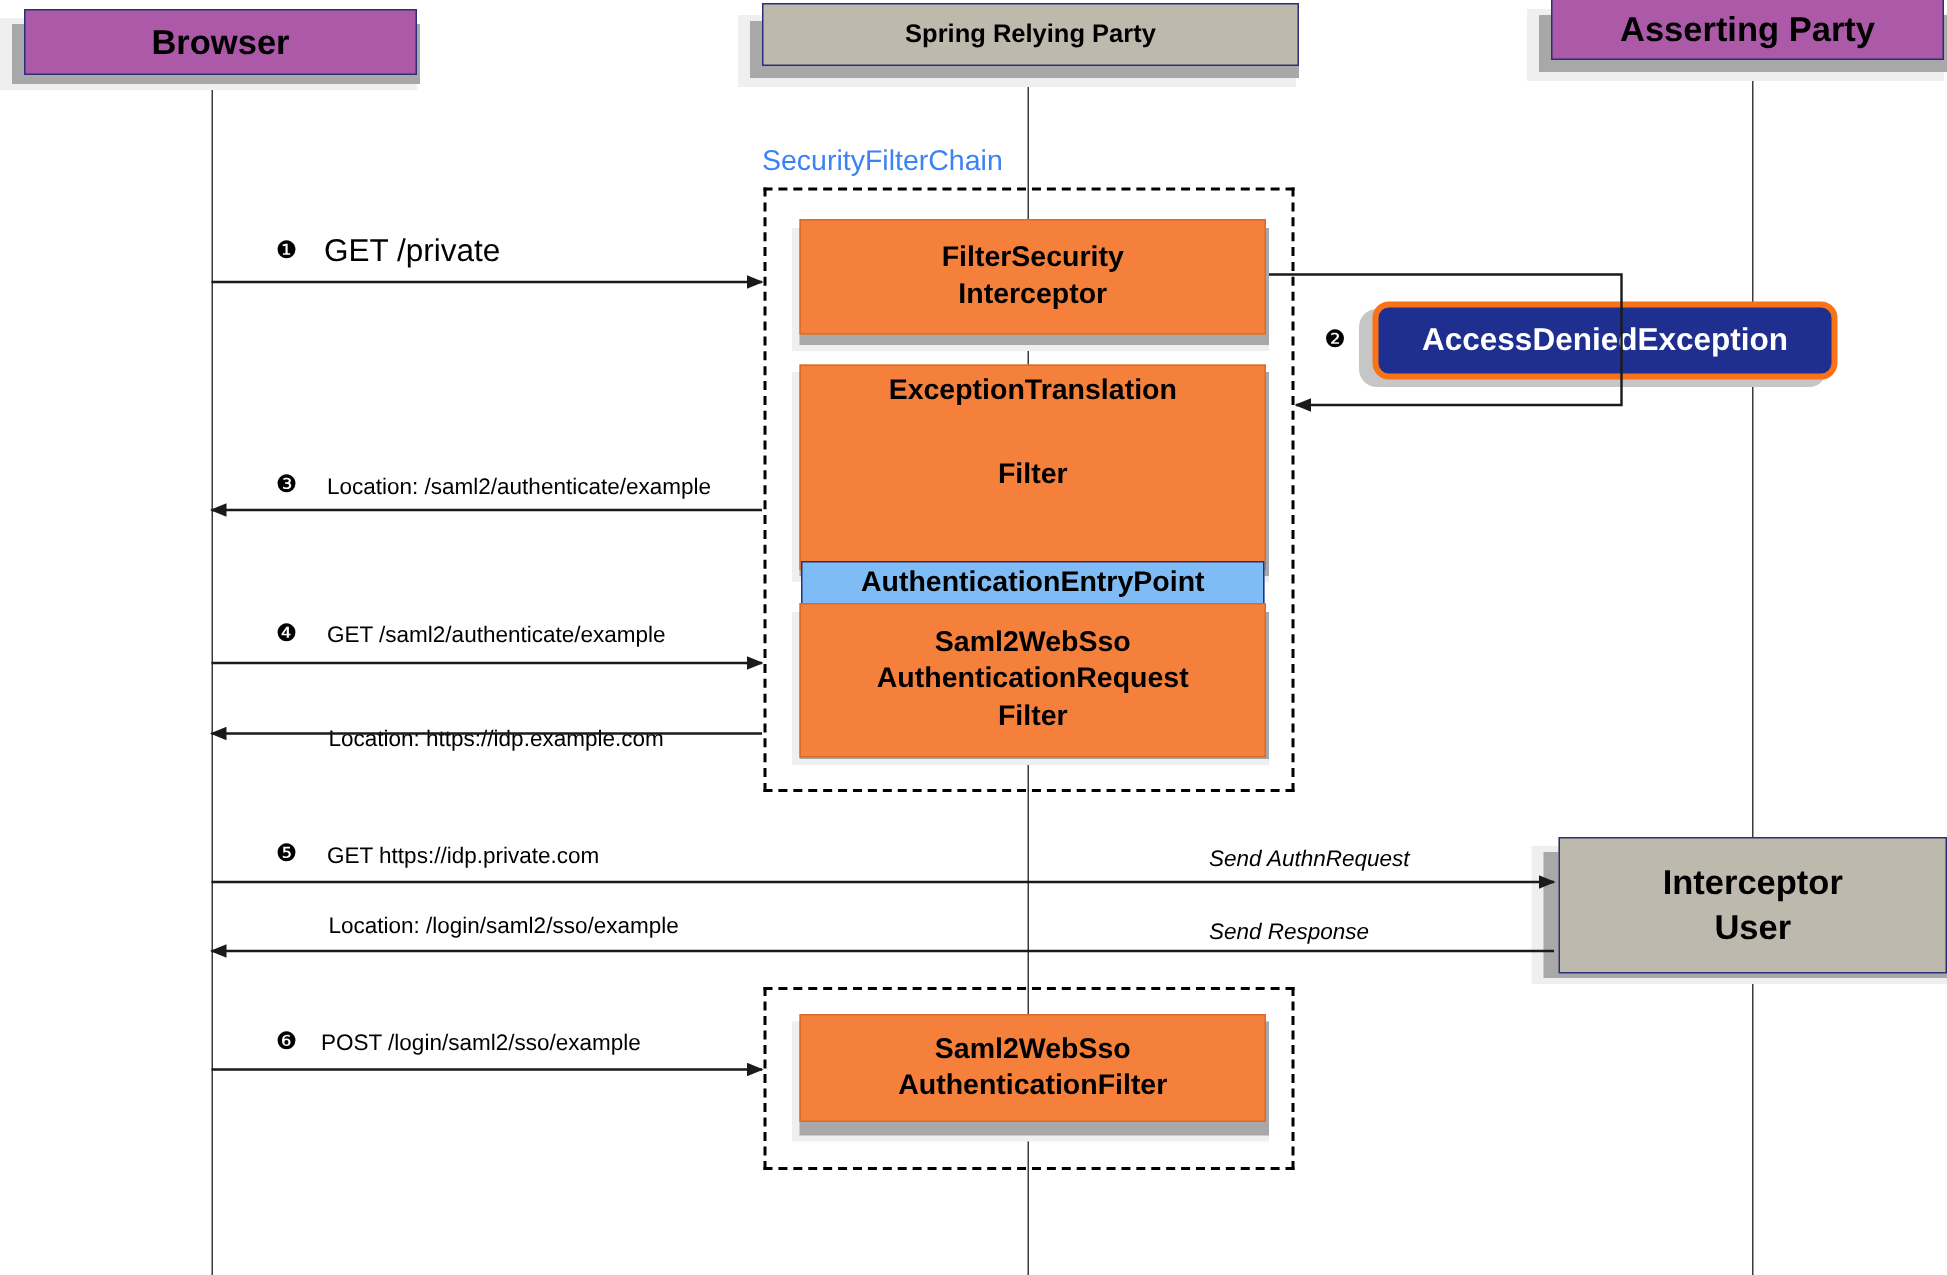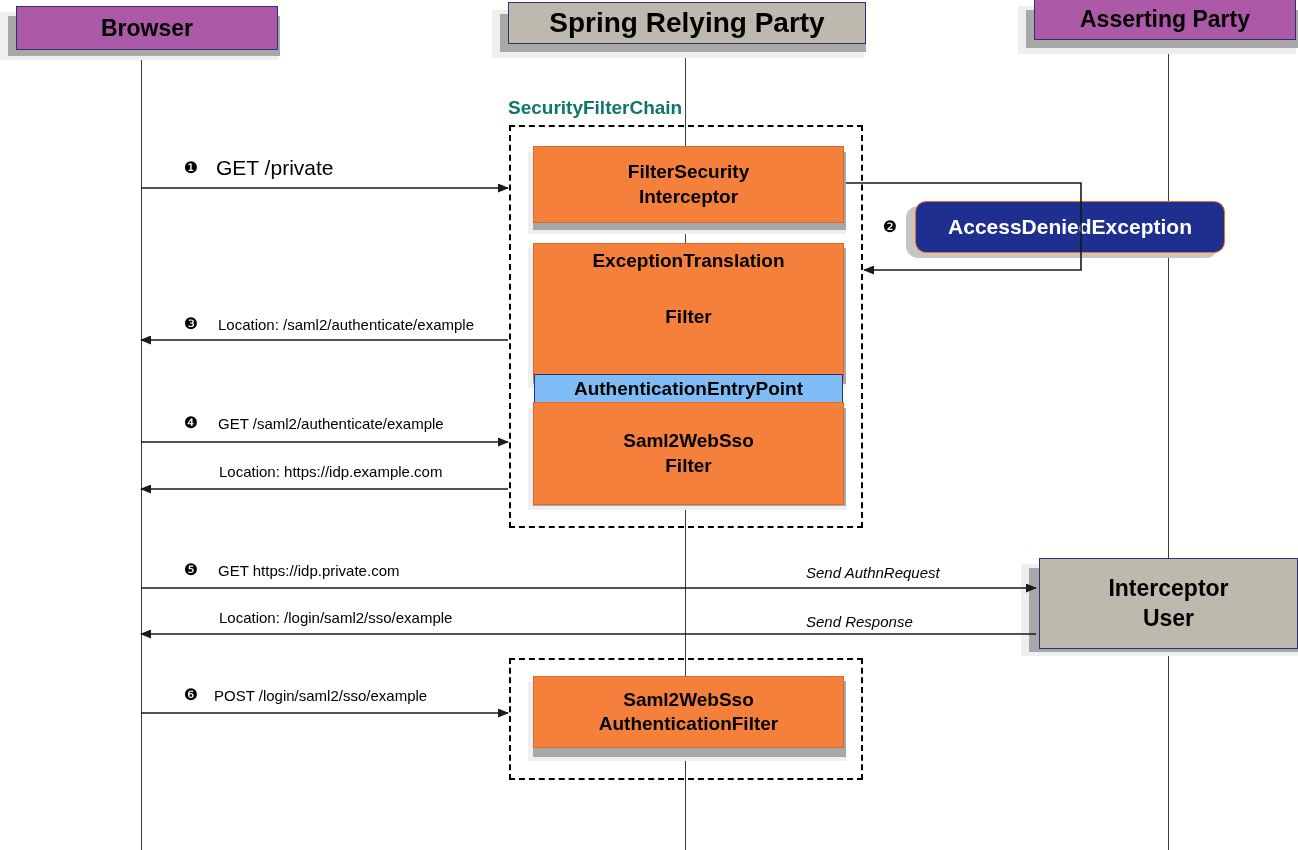--- a/index.html
+++ b/index.html
@@ -41,23 +41,23 @@
   
   .chain-box{
     position:absolute;
     box-sizing:border-box;
     border:2px dashed #000000;
     background:transparent;
     z-index:5;
   }
   .chain-label{
     position:absolute;
-    font-weight:bold;
+    font-weight:normal;
     font-size:19px;
-    color:#0f766e;
+    color:#3b82f6;
     z-index:7;
     white-space:nowrap;
   }
 
   
   .filterbox{
     position:absolute;
     box-sizing:border-box;
     background:#f5803c;
     border:1px solid #d96c2c;
@@ -83,21 +83,21 @@
     line-height:1.28;
     color:#000;
     padding:2px 0 3px 0;
   }
 
   
   .pill{
     position:absolute;
     box-sizing:border-box;
     background:#1f2f8f;
-    border:1px solid #f97316;
+    border:4px solid #f97316;
     border-radius:11px;
     color:#ffffff;
     font-weight:bold;
     font-size:21px;
     display:flex;
     align-items:center;
     justify-content:center;
     z-index:8;
   }
   .pill-shadow{
@@ -141,21 +141,21 @@
   <div class="lifeline" style="left:1168px;top:44px;height:806px;"></div>
 
   <div class="shadow-lt" style="left:0px;top:12px;width:278px;height:48px;"></div>
   <div class="shadow-md" style="left:8px;top:16px;width:272px;height:40px;"></div>
   <div class="participant purple" style="left:16px;top:6px;width:262px;height:44px;font-size:23px;">
     <span>Browser</span>
   </div>
 
   <div class="shadow-lt" style="left:492px;top:10px;width:372px;height:48px;"></div>
   <div class="shadow-md" style="left:500px;top:14px;width:366px;height:38px;"></div>
-  <div class="participant tan" style="left:508px;top:2px;width:358px;height:42px;font-size:28px;">
+  <div class="participant tan" style="left:508px;top:2px;width:358px;height:42px;font-size:17px;">
     <span>Spring Relying Party</span>
   </div>
 
   <div class="shadow-lt" style="left:1018px;top:6px;width:278px;height:48px;"></div>
   <div class="shadow-md" style="left:1026px;top:10px;width:272px;height:38px;"></div>
   <div class="participant purple" style="left:1034px;top:-2px;width:262px;height:42px;font-size:23px;">
     <span>Asserting Party</span>
   </div>
 
   <div class="chain-label" style="left:508px;top:97px;">SecurityFilterChain</div>
@@ -176,20 +176,21 @@
     <div class="inner-blue" style="margin-top:12px;">
       <div>AuthenticationEntryPoint</div>
       <div>LoginUrl</div>
     </div>
   </div>
 
   <div class="shadow-lt" style="left:528px;top:408px;width:318px;height:102px;"></div>
   <div class="shadow-md" style="left:533px;top:408px;width:313px;height:98px;"></div>
   <div class="filterbox" style="left:533px;top:402px;width:311px;height:103px;">
     <span>Saml2WebSso</span>
+    <span>AuthenticationRequest</span>
     <span>Filter</span>
   </div>
 
   <div class="chain-box" style="left:509px;top:658px;width:354px;height:122px;"></div>
 
   <div class="shadow-lt" style="left:528px;top:681px;width:318px;height:80px;"></div>
   <div class="shadow-md" style="left:533px;top:681px;width:313px;height:76px;"></div>
   <div class="filterbox" style="left:533px;top:676px;width:311px;height:72px;">
     <span>Saml2WebSso</span>
     <span>AuthenticationFilter</span>
@@ -235,21 +236,21 @@
   <div class="msg-label big" style="left:216px;top:156px;">GET /private</div>
 
   <div class="step" style="left:879px;top:216px;">❷</div>
 
   <div class="step" style="left:180px;top:313px;">❸</div>
   <div class="msg-label" style="left:218px;top:316px;">Location: /saml2/authenticate/example</div>
 
   <div class="step" style="left:180px;top:412px;">❹</div>
   <div class="msg-label" style="left:218px;top:415px;">GET /saml2/authenticate/example</div>
 
-  <div class="msg-label" style="left:219px;top:463px;">Location: https://idp.example.com</div>
+  <div class="msg-label" style="left:219px;top:484px;">Location: https://idp.example.com</div>
 
   <div class="step" style="left:180px;top:559px;">❺</div>
   <div class="msg-label" style="left:218px;top:562px;">GET https://idp.private.com</div>
 
   <div class="msg-label ital" style="left:806px;top:564px;">Send AuthnRequest</div>
 
   <div class="msg-label" style="left:219px;top:609px;">Location: /login/saml2/sso/example</div>
 
   <div class="msg-label ital" style="left:806px;top:613px;">Send Response</div>
 

